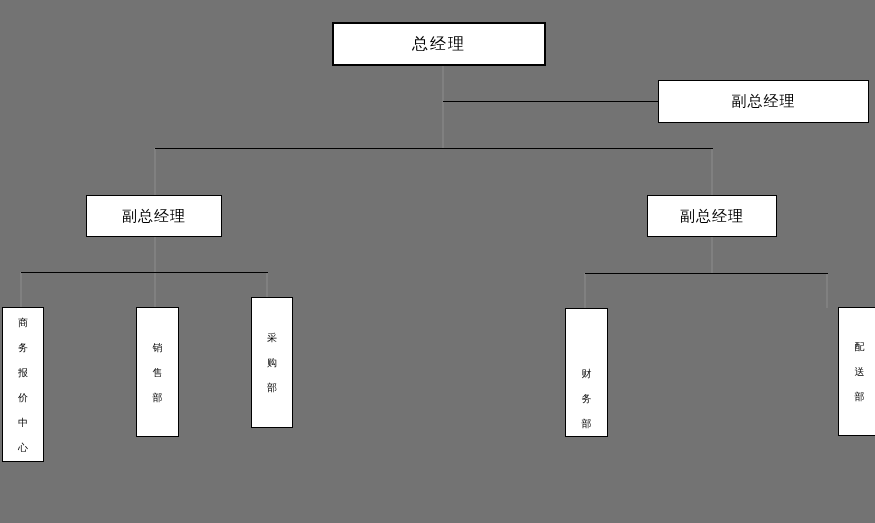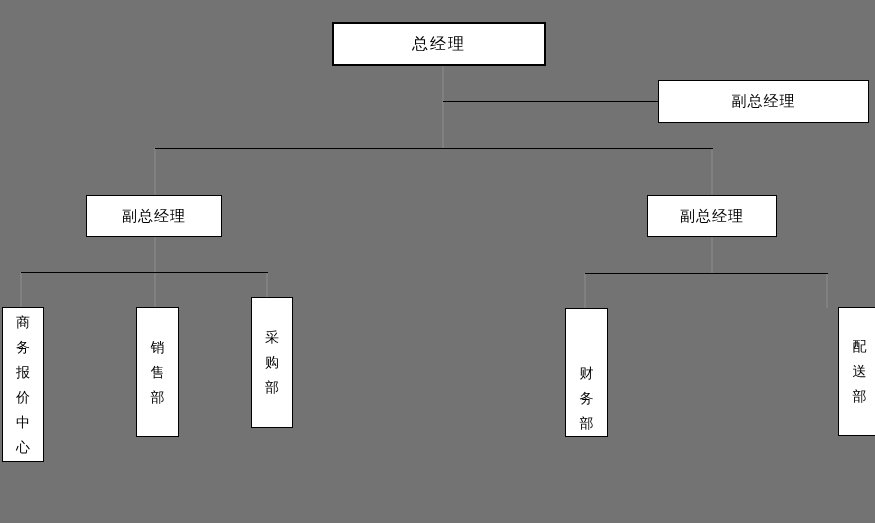--- a/index.html
+++ b/index.html
@@ -47,21 +47,21 @@
   }
   
   .vnode .vtext {
     display: block;
     width: 16px;
     margin: 0 auto;
     word-break: break-all;
     line-height: 25px;
     letter-spacing: 0;
     text-align: center;
-    font-size: 14px;
+    font-size: 10px;
   }
 </style>
 </head>
 <body>
 
 <div class="canvas">
 
   <div class="vline" style="left:442px; top:65px;  height:84px;"></div>
   <div class="vline" style="left:154px; top:148px; height:48px;"></div>
   <div class="vline" style="left:711px; top:148px; height:48px;"></div>

